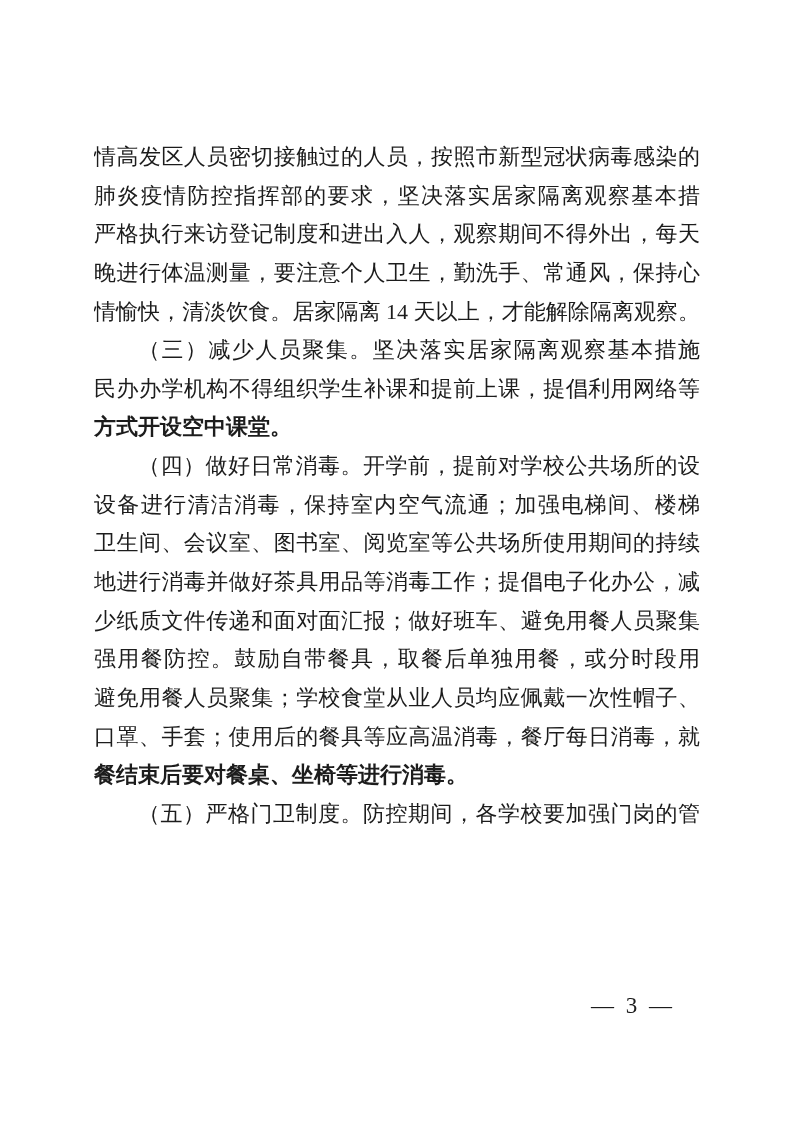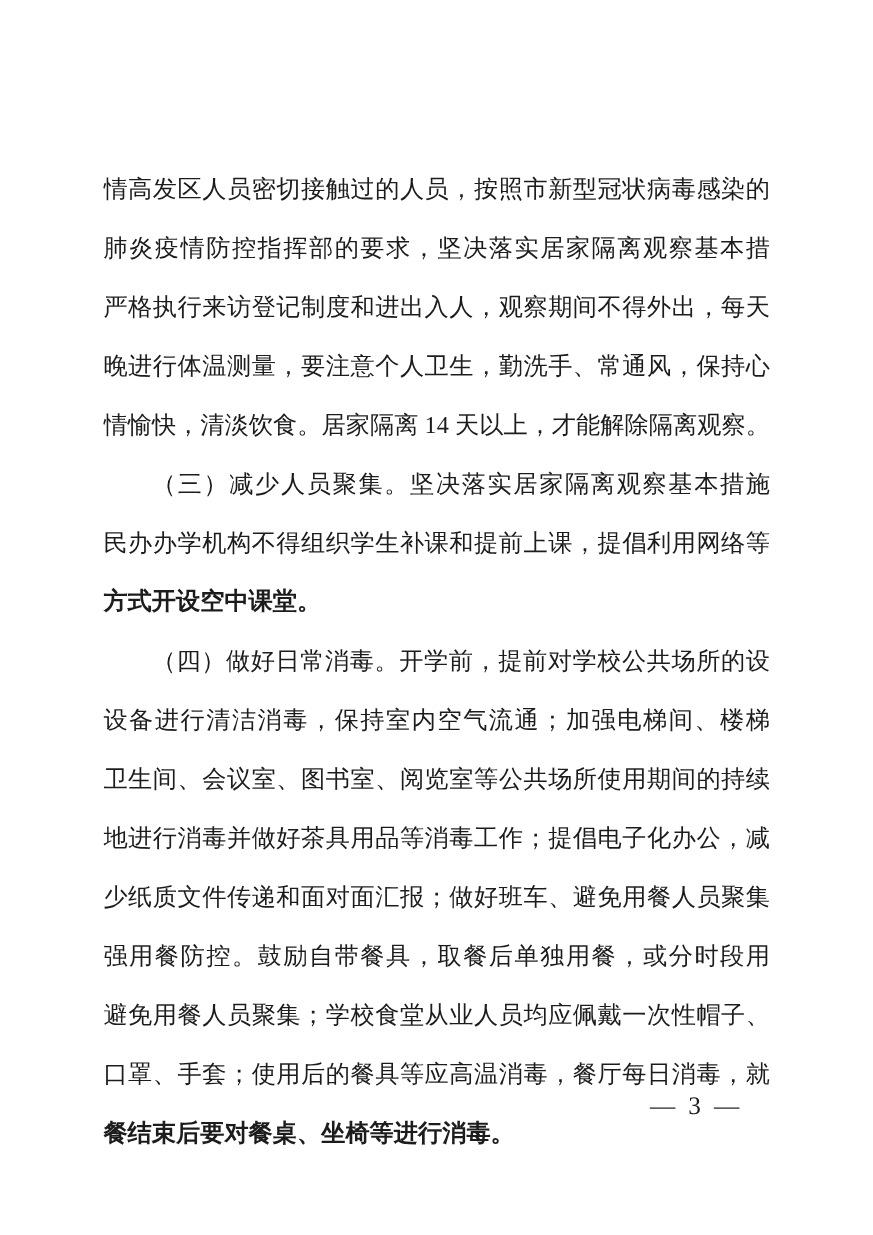--- a/index.html
+++ b/index.html
@@ -31,21 +31,20 @@
   .para {
     margin: 0;
     padding: 0;
   }
   .line {
     height: 38.65px;
     overflow: hidden;
     text-align: justify;
     text-align-last: justify;
     text-justify: inter-character;
-    margin-top: 15px;
   }
   .line.indent {
     text-indent: 44px;
   }
   .line.endline {
     text-align-last: left;
     font-weight: bold;
   }
   .page-number {
     position: absolute;
@@ -79,16 +78,17 @@
         <div class="line">设备进行清洁消毒，保持室内空气流通；加强电梯间、楼梯间、</div>
         <div class="line">卫生间、会议室、图书室、阅览室等公共场所使用期间的持续</div>
         <div class="line">地进行消毒并做好茶具用品等消毒工作；提倡电子化办公，减</div>
         <div class="line">少纸质文件传递和面对面汇报；做好班车、避免用餐人员聚集</div>
         <div class="line">强用餐防控。鼓励自带餐具，取餐后单独用餐，或分时段用餐，</div>
         <div class="line">避免用餐人员聚集；学校食堂从业人员均应佩戴一次性帽子、</div>
         <div class="line">口罩、手套；使用后的餐具等应高温消毒，餐厅每日消毒，就</div>
         <div class="line endline">餐结束后要对餐桌、坐椅等进行消毒。</div>
       </div>
       <div class="para">
+        <div class="line indent">（五）严格门卫制度。防控期间，各学校要加强门岗的管</div>
       </div>
     </main>
   <div class="page-number">— 3 —</div>
 </div>
 
 </body></html>

